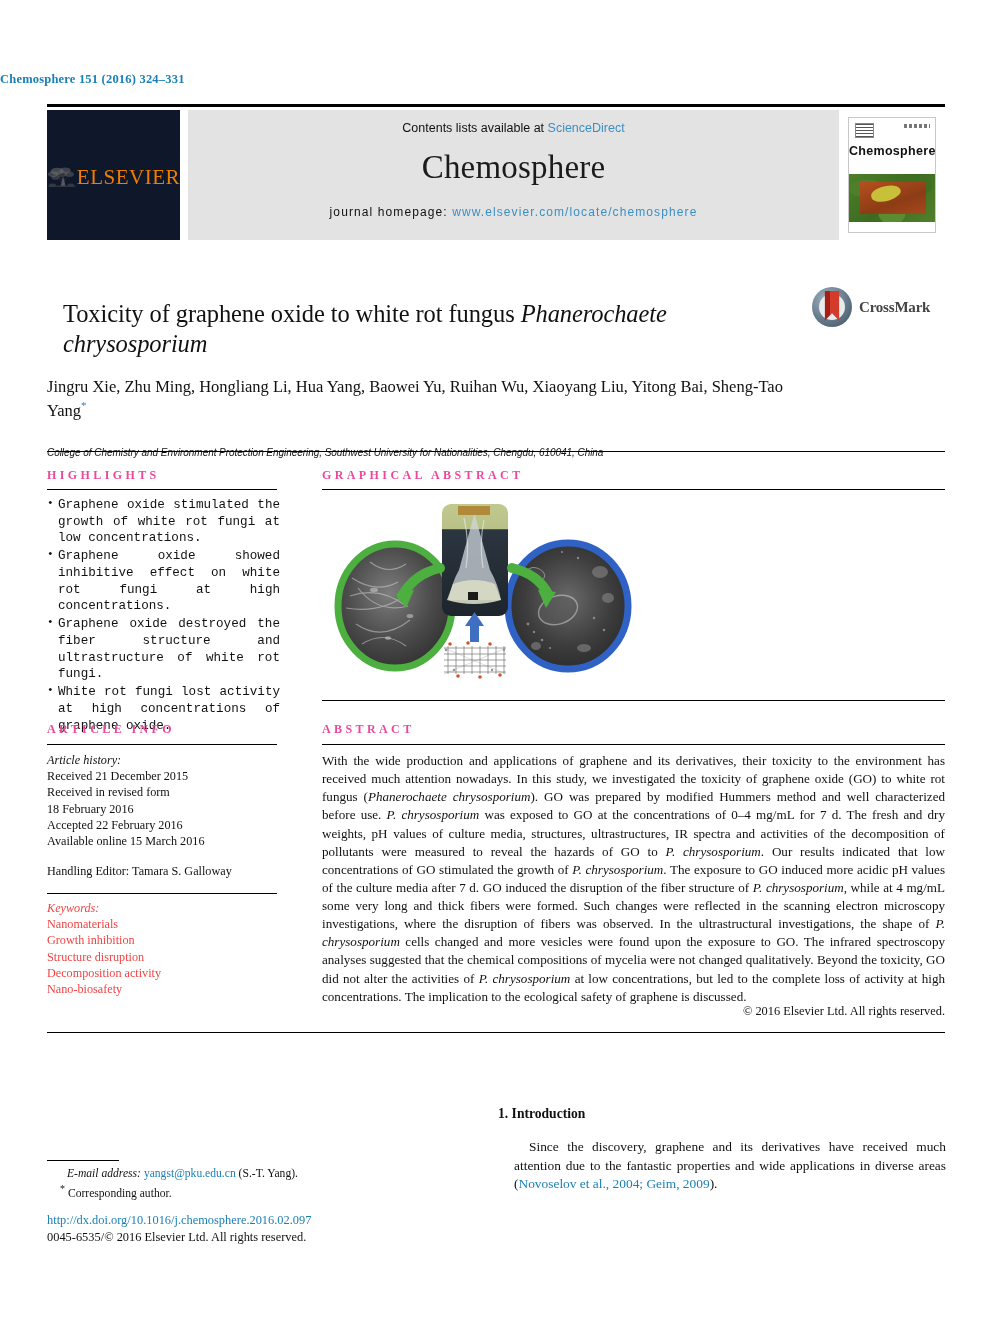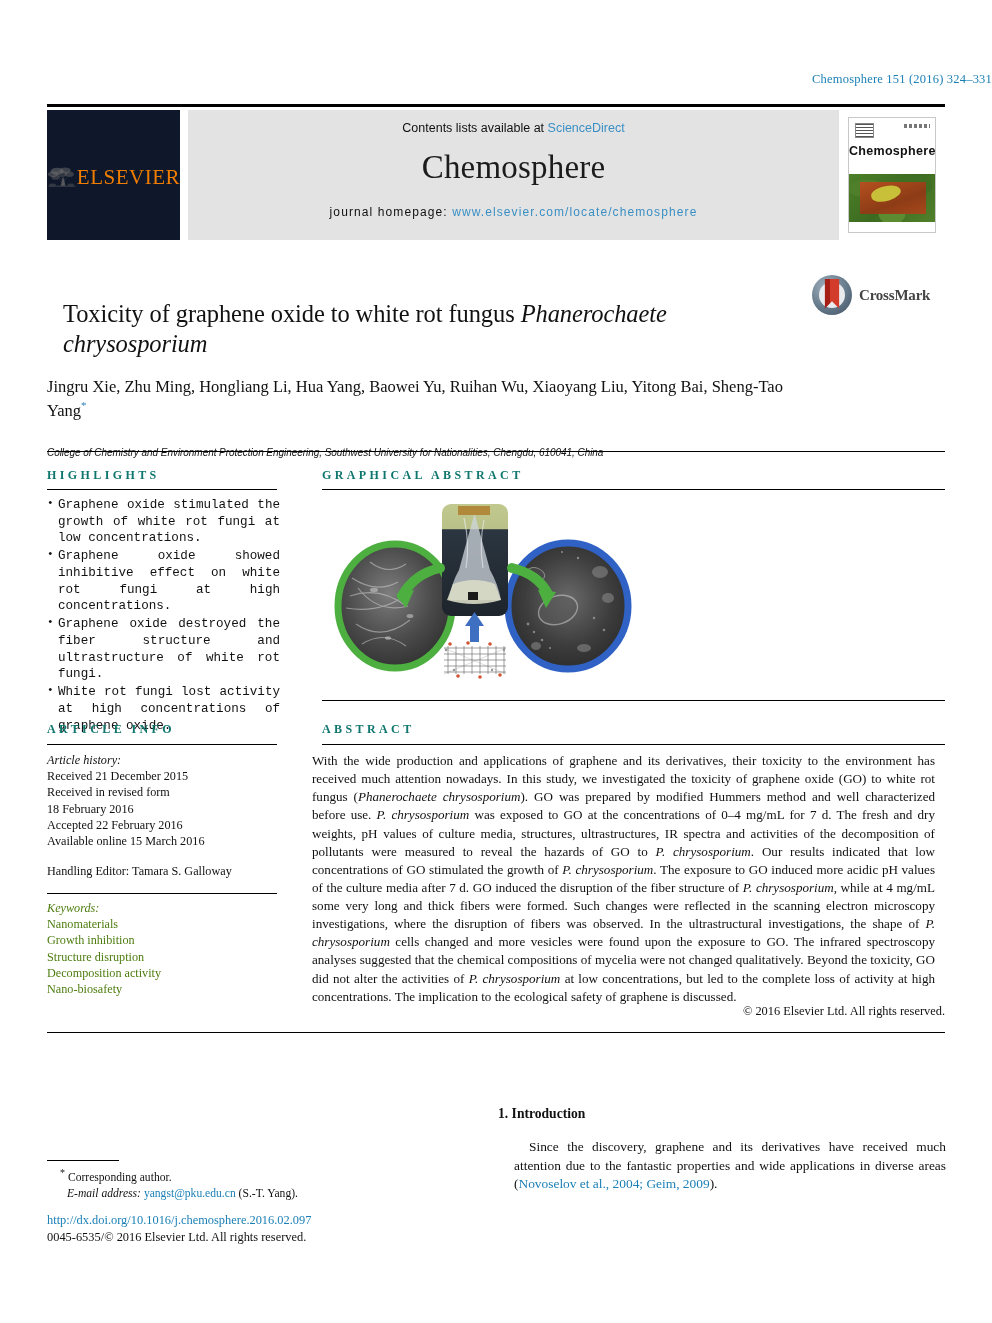--- a/index.html
+++ b/index.html
@@ -20,24 +20,25 @@
     left: 0; top: 0;
     width: 992px;
     height: 1323px;
   }
 
   
   .running-head {
     position: absolute;
     left: 0; top: 72px;
     width: 992px;
-    text-align: right;
+    text-align: left;
     font-size: 12.5px;
     color: #1a7fb5;
     letter-spacing: 0.2px;
+    font-weight: bold;
   }
 
   
   .masthead {
     position: absolute;
     left: 47px; top: 104px;
     width: 898px;
     height: 135px;
     border-top: 3px solid #000;
     box-sizing: border-box;
@@ -197,21 +198,21 @@
     font-style: italic;
     font-size: 10px;
     margin-top: 26px;
     color: #111;
     letter-spacing: -0.05px;
   }
 
   
   .crossmark {
     position: absolute;
-    left: 812px; top: 272px;
+    left: 812px; top: 284px;
     width: 124px; height: 46px;
     display: flex;
     align-items: center;
   }
   .cm-circle {
     width: 40px; height: 40px; flex: 0 0 40px;
     border-radius: 50%;
     background: radial-gradient(circle at 35% 30%, #9fb0bd 0%, #64798a 55%, #3f5162 100%);
     position: relative;
     overflow: hidden;
@@ -243,21 +244,21 @@
   .rule-top-wide {
     position: absolute; left: 47px; top: 451px;
     width: 898px; height: 0;
     border-top: 1.6px solid #000;
   }
   .col-head {
     font-family: "Liberation Serif", serif;
     font-size: 12px;
     font-weight: 700;
     letter-spacing: 3.4px;
-    color: #0f766e;
+    color: #ec4899;
   }
   .thin-rule { border-top: 1.8px solid #000; height: 0; }
 
   
   .highlights-head { position: absolute; left: 47px; top: 468px; }
   .highlights-rule { position: absolute; left: 47px; top: 489px; width: 230px; }
   .highlights-list {
     position: absolute; left: 47px; top: 497px; width: 233px;
     font-family: Liberation Mono, monospace;
     font-size: 12.6px;
@@ -299,28 +300,28 @@
     color: #111;
   }
   .info-body .ital { font-style: italic; }
   .info-sep { margin-top: 14px; }
   .keywords-rule { position: absolute; left: 47px; top: 893px; width: 230px; }
   .keywords-body {
     position: absolute; left: 47px; top: 900px; width: 233px;
     font-family: "Liberation Serif", serif;
     font-size: 12.2px;
     line-height: 1.33;
-    color: #4d7c0f;
+    color: #ef4444;
   }
   .keywords-body .ital { font-style: italic; }
 
   .abstract-head { position: absolute; left: 322px; top: 722px; }
   .abstract-rule { position: absolute; left: 322px; top: 744px; width: 623px; }
   .abstract-body {
-    position: absolute; left: 312px; top: 752px; width: 623px;
+    position: absolute; left: 322px; top: 752px; width: 623px;
     font-family: "Liberation Serif", serif;
     font-size: 13.1px;
     line-height: 1.385;
     color: #111;
     text-align: justify;
     text-justify: inter-word;
   }
   .abstract-body .ital { font-style: italic; }
   .copyright-line {
     position: absolute; left: 322px; top: 1004px;
@@ -607,19 +608,19 @@
   <div class="abstract-body"><span>With the wide production and applications of graphene and its derivatives, their toxicity to the environment has received much attention nowadays. In this study, we investigated the toxicity of graphene oxide (GO) to white rot fungus (</span><span class="ital">Phanerochaete chrysosporium</span><span>). GO was prepared by modified Hummers method and well characterized before use. </span><span class="ital">P. chrysosporium</span><span> was exposed to GO at the concentrations of 0–4 mg/mL for 7 d. The fresh and dry weights, pH values of culture media, structures, ultrastructures, IR spectra and activities of the decomposition of pollutants were measured to reveal the hazards of GO to </span><span class="ital">P. chrysosporium</span><span>. Our results indicated that low concentrations of GO stimulated the growth of </span><span class="ital">P. chrysosporium</span><span>. The exposure to GO induced more acidic pH values of the culture media after 7 d. GO induced the disruption of the fiber structure of </span><span class="ital">P. chrysosporium</span><span>, while at 4 mg/mL some very long and thick fibers were formed. Such changes were reflected in the scanning electron microscopy investigations, where the disruption of fibers was observed. In the ultrastructural investigations, the shape of </span><span class="ital">P. chrysosporium</span><span> cells changed and more vesicles were found upon the exposure to GO. The infrared spectroscopy analyses suggested that the chemical compositions of mycelia were not changed qualitatively. Beyond the toxicity, GO did not alter the activities of </span><span class="ital">P. chrysosporium</span><span> at low concentrations, but led to the complete loss of activity at high concentrations. The implication to the ecological safety of graphene is discussed.</span></div>
   <div class="copyright-line">© 2016 Elsevier Ltd. All rights reserved.</div>
 
   <div class="rule-bottom-wide"></div>
 
   <div class="intro-head">1. Introduction</div>
   <div class="intro-para"><span>Since the discovery, graphene and its derivatives have received much attention due to the fantastic properties and wide applications in diverse areas (</span><span class="cite">Novoselov et al., 2004; Geim, 2009</span><span>).</span></div>
 
   <div class="footnote-rule"></div>
   <div class="footnote">
+    <div class="fn-indent" style="padding-left:20px"><span class="ital">E-mail address:</span> <span class="mail">yangst@pku.edu.cn</span><span> (S.-T. Yang).</span></div>
     <div class="fn-indent"><span class="fn-star">*</span> <span>Corresponding author.</span></div>
-    <div class="fn-indent" style="padding-left:20px"><span class="ital">E-mail address:</span> <span class="mail">yangst@pku.edu.cn</span><span> (S.-T. Yang).</span></div>
   </div>
   <div class="doi-line">http://dx.doi.org/10.1016/j.chemosphere.2016.02.097</div>
   <div class="issn-line">0045-6535/© 2016 Elsevier Ltd. All rights reserved.</div>
 
 </div>
 
 </body></html>

